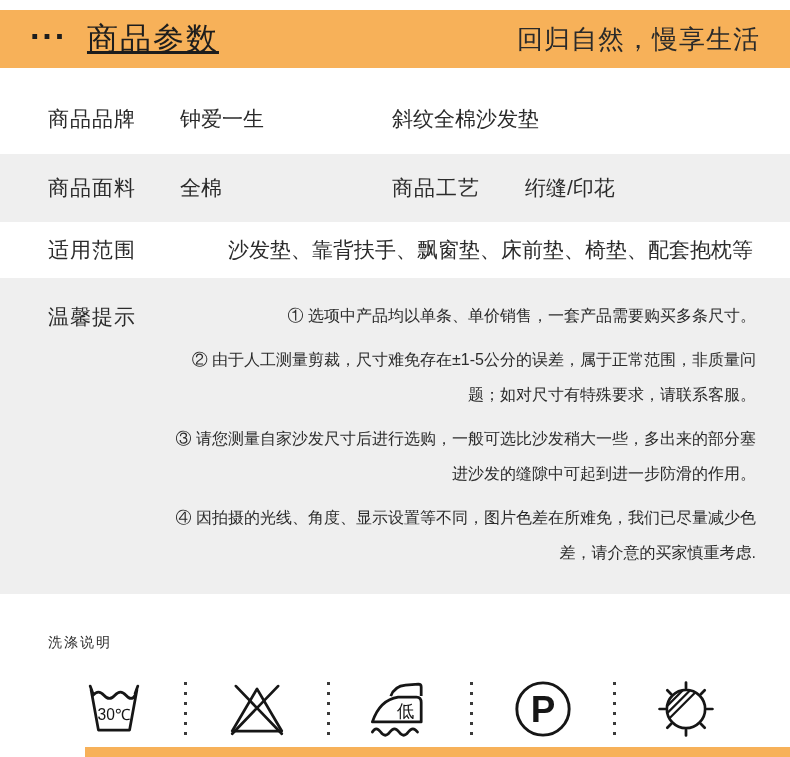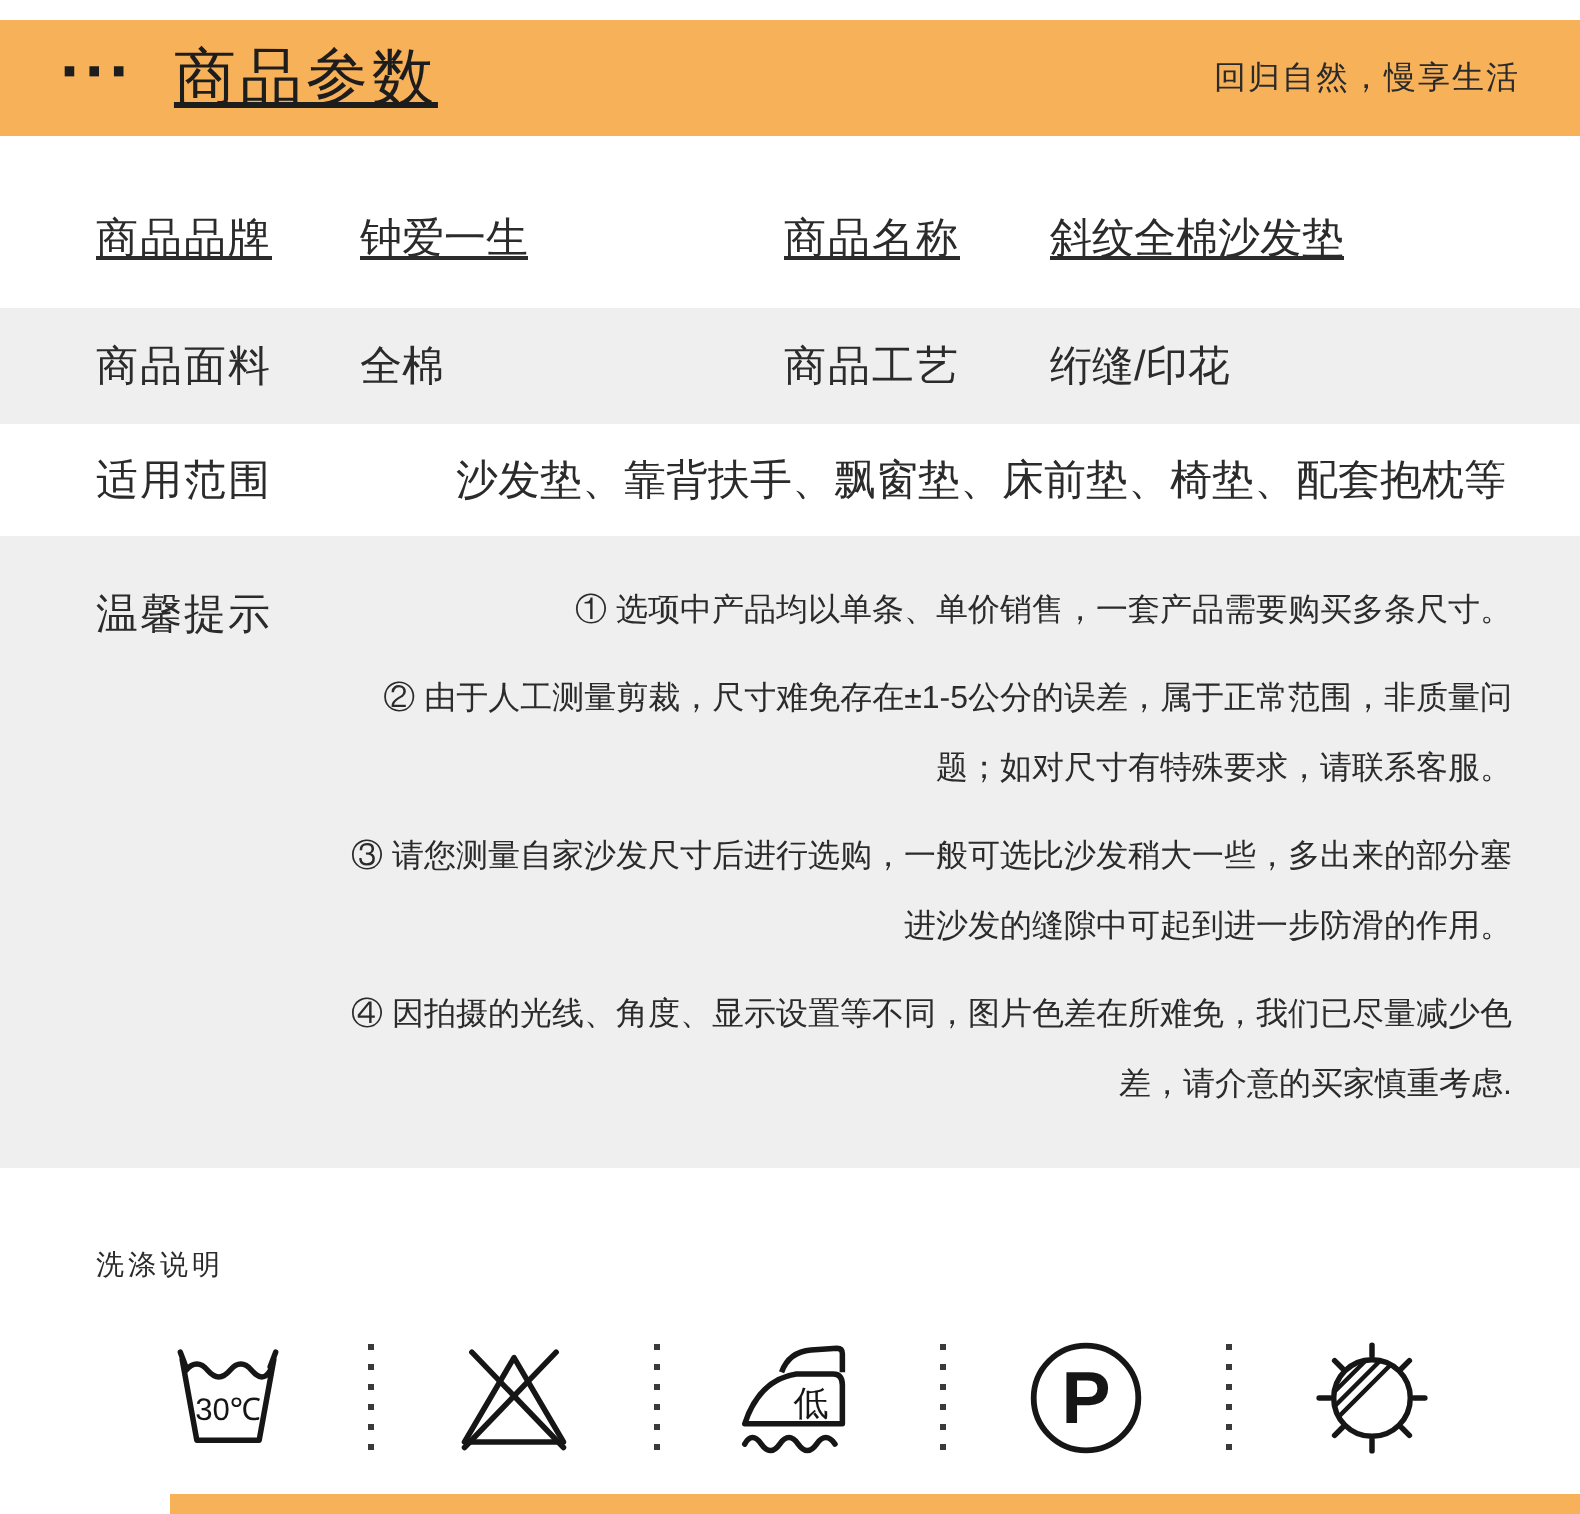--- a/index.html
+++ b/index.html
@@ -6,27 +6,27 @@
   html,body { width:790px; height:757px; background:#fff; overflow:hidden;
     font-family:"Liberation Sans", sans-serif; color:#2b2b2b; }
   .page { position:relative; width:790px; height:757px; background:#fff; }
 
   
   .header { margin-top:10px; height:58px; background:#F7B159;
     display:flex; align-items:center; padding:0 30px; }
   .header-dots { font-size:34px; font-weight:bold; letter-spacing:1px; line-height:1;
     margin-right:20px; color:#1d1d1d; transform:translateY(-3px); }
   .header-title { font-size:31px; color:#1d1d1d; letter-spacing:2px;text-decoration:underline; }
-  .header-slogan { margin-left:auto; font-size:16px; color:#2a2a2a; letter-spacing:1px; }
+  .header-slogan { margin-left:auto; font-size:26px; color:#2a2a2a; letter-spacing:1px; }
 
   
   .table { margin-top:16px; }
   .row { display:flex; align-items:center; padding:0 32px 0 48px; font-size:21px; }
-  .row-1 { height:70px; background:#fff;text-decoration:underline; }
-  .row-2 { height:58px; background:#efefef; }
+  .row-1 { height:70px; background:#fff; }
+  .row-2 { height:68px; background:#efefef; }
   .row-3 { height:56px; background:#fff; }
   .cell-label { width:132px; flex:none; letter-spacing:1px; }
   .cell-value-1 { width:212px; flex:none; }
   .cell-label-2 { width:133px; flex:none; letter-spacing:1px; }
   .cell-value-2 { flex:1; }
   .cell-value-wide { flex:1;margin-left:48px; }
 
   
   .tips { background:#efefef; display:flex; padding:20px 34px 24px 48px; }
   .tips-label { width:122px; flex:none; font-size:21px; letter-spacing:1px; padding-top:5px; }
@@ -55,21 +55,20 @@
   <div class="header">
     <span class="header-dots">···</span>
     <span class="header-title">商品参数</span>
     <span class="header-slogan">回归自然，慢享生活</span>
   </div>
 
   <div class="table">
     <div class="row row-1">
       <span class="cell-label">商品品牌</span>
       <span class="cell-value-1">钟爱一生</span>
-      <span class="cell-label-2">商品名称</span>
       <span class="cell-value-2">斜纹全棉沙发垫</span>
     </div>
     <div class="row row-2">
       <span class="cell-label">商品面料</span>
       <span class="cell-value-1">全棉</span>
       <span class="cell-label-2">商品工艺</span>
       <span class="cell-value-2">绗缝/印花</span>
     </div>
     <div class="row row-3">
       <span class="cell-label">适用范围</span>

